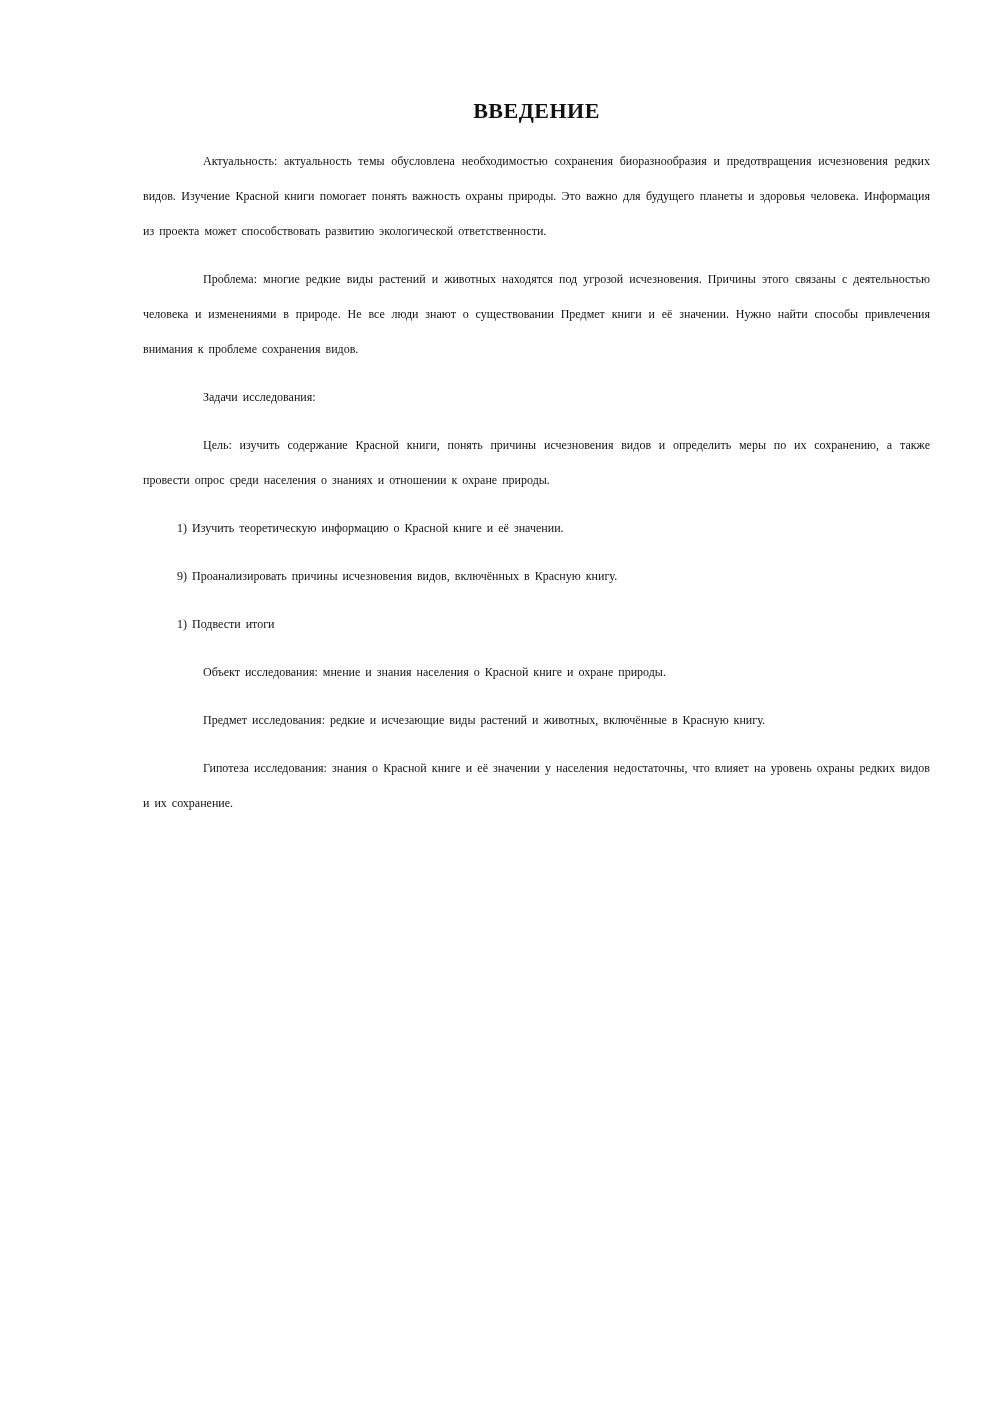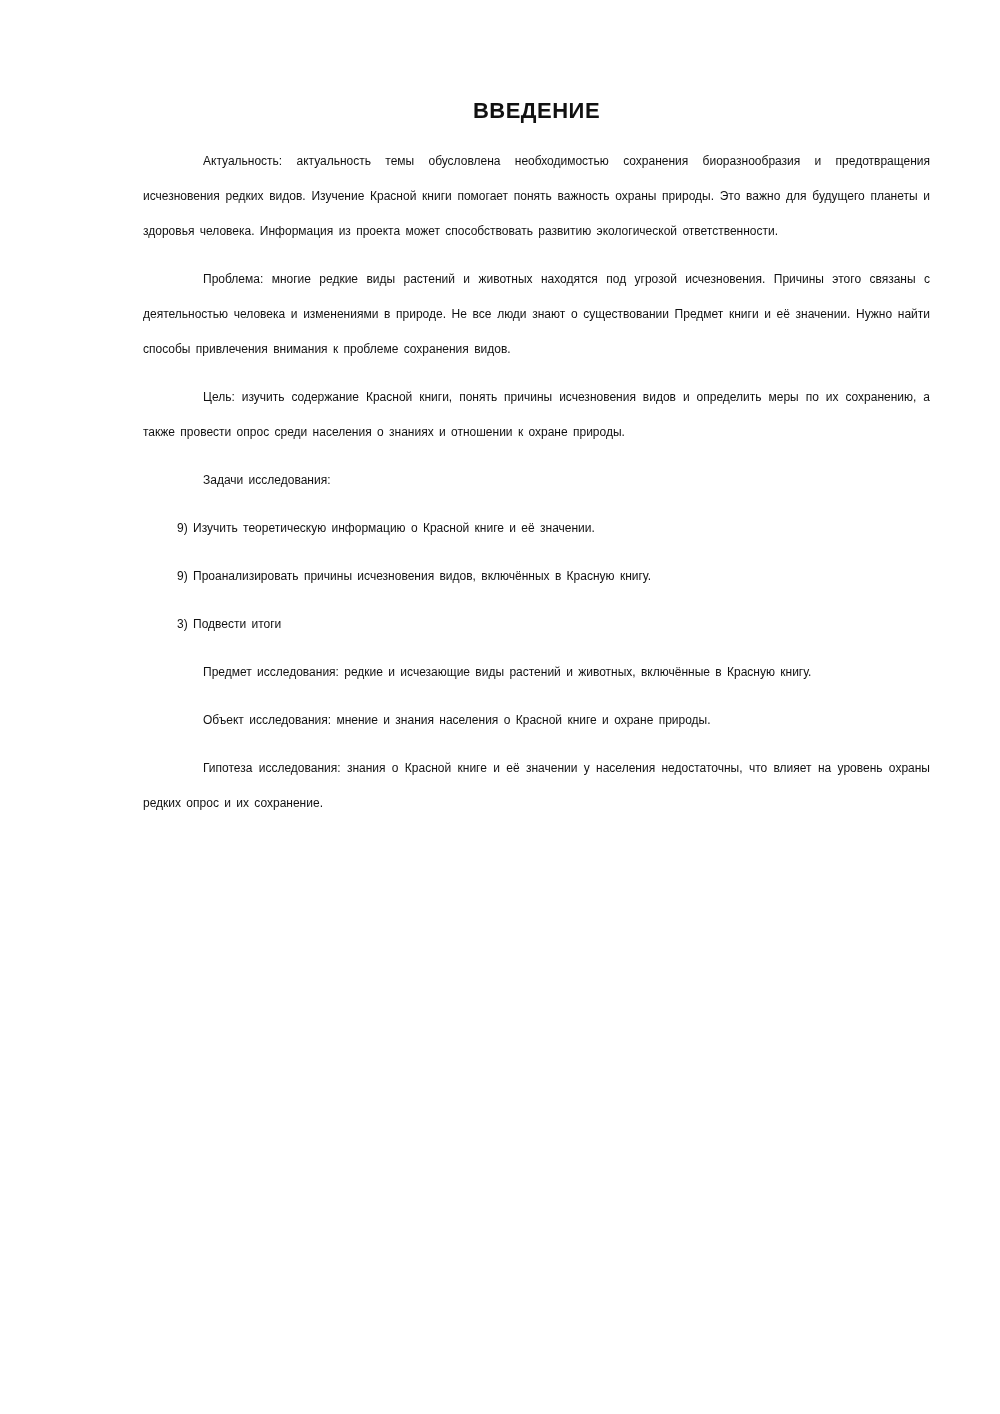--- a/index.html
+++ b/index.html
@@ -5,21 +5,21 @@
   html, body {
     margin: 0;
     padding: 0;
     background: #ffffff;
   }
   .page {
     position: relative;
     width: 1000px;
     height: 1122px;
     background: #ffffff;
-    font-family: Liberation Sans, sans-serif;
+    font-family: Liberation Serif, serif;
     color: #111111;
     overflow: hidden;
   }
   .content {
     position: absolute;
     left: 143px;
     top: 0;
     width: 787px;
   }
   .doc-title {
@@ -57,33 +57,33 @@
 <body>
 
 <div class="page">
   <div class="content">
     <h1 class="doc-title">ВВЕДЕНИЕ</h1>
 
     <p class="para">Актуальность: актуальность темы обусловлена необходимостью сохранения биоразнообразия и предотвращения исчезновения редких видов. Изучение Красной книги помогает понять важность охраны природы. Это важно для будущего планеты и здоровья человека. Информация из проекта может способствовать развитию экологической ответственности.</p>
 
     <p class="para">Проблема: многие редкие виды растений и животных находятся под угрозой исчезновения. Причины этого связаны с деятельностью человека и изменениями в природе. Не все люди знают о существовании Предмет книги и её значении. Нужно найти способы привлечения внимания к проблеме сохранения видов.</p>
 
+    <p class="para">Задачи исследования:</p>
+
     <p class="para">Цель: изучить содержание Красной книги, понять причины исчезновения видов и определить меры по их сохранению, а также провести опрос среди населения о знаниях и отношении к охране природы.</p>
 
-    <p class="para">Задачи исследования:</p>
-
-    <p class="para task">9) Изучить теоретическую информацию о Красной книге и её значении.</p>
+    <p class="para task">1) Изучить теоретическую информацию о Красной книге и её значении.</p>
 
     <p class="para task">9) Проанализировать причины исчезновения видов, включённых в Красную книгу.</p>
 
 
 
-    <p class="para task">3) Подвести итоги</p>
+    <p class="para task">1) Подвести итоги</p>
+
+    <p class="para">Объект исследования: мнение и знания населения о Красной книге и охране природы.</p>
 
     <p class="para">Предмет исследования: редкие и исчезающие виды растений и животных, включённые в Красную книгу.</p>
 
-    <p class="para">Объект исследования: мнение и знания населения о Красной книге и охране природы.</p>
-
-    <p class="para">Гипотеза исследования: знания о Красной книге и её значении у населения недостаточны, что влияет на уровень охраны редких опрос и их сохранение.</p>
+    <p class="para">Гипотеза исследования: знания о Красной книге и её значении у населения недостаточны, что влияет на уровень охраны редких видов и их сохранение.</p>
   </div>
 
   <div class="page-number">3</div>
 </div>
 
 </body></html>

